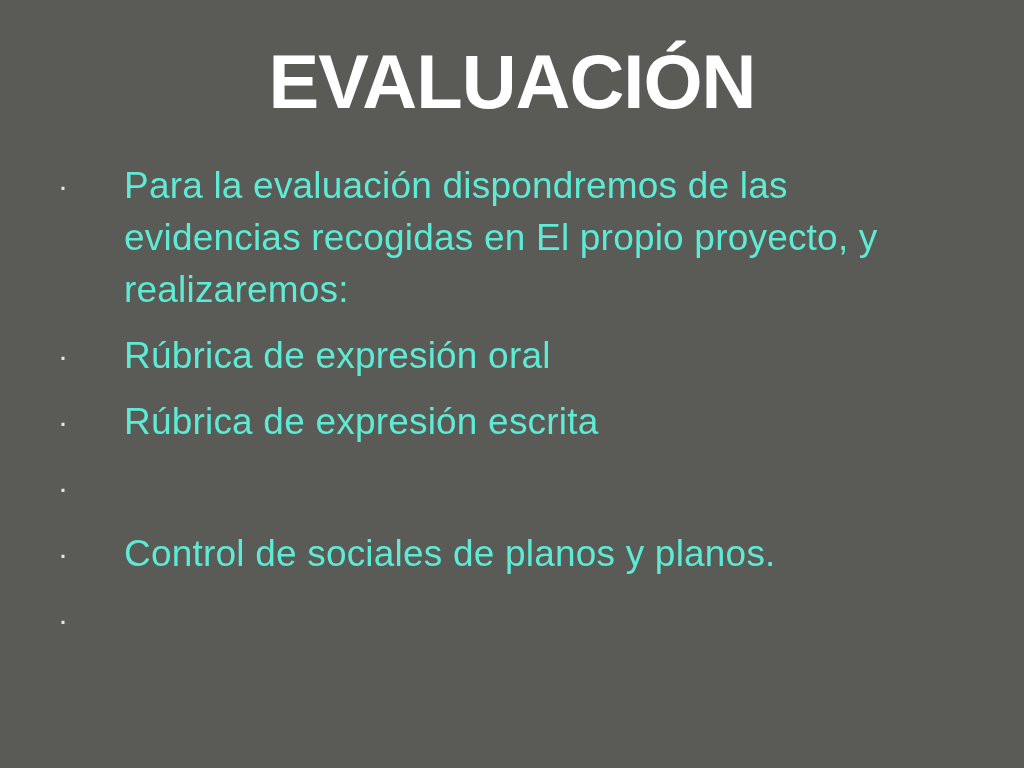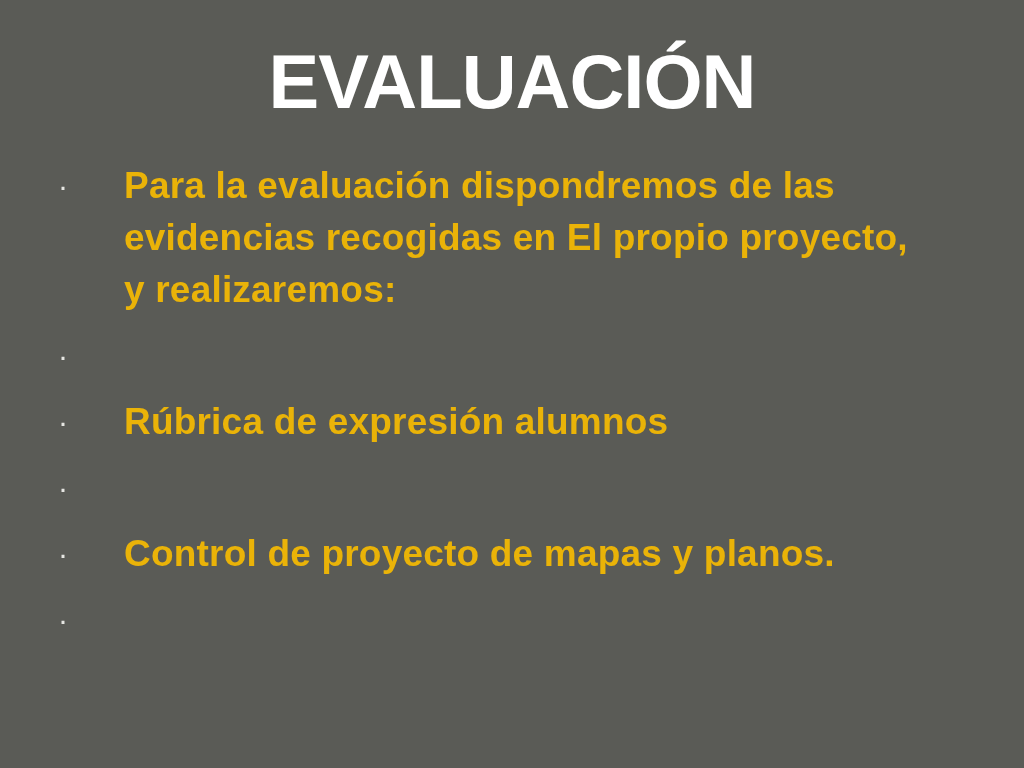--- a/index.html
+++ b/index.html
@@ -48,58 +48,59 @@
     width: 80px;
     color: #e6e6e2;
     font-size: 30px;
     line-height: 52px;
     text-align: left;
     padding-left: 14px;
     box-sizing: border-box;
   }
   .bullet-text {
     flex: 1 1 auto;
-    color: #eab308;
+    color: #5eead4;
     font-size: 37px;
     line-height: 52px;
-    font-weight: bold;
+    font-weight: normal;
     letter-spacing: 0.2px;
     max-width: 790px;
   }
 </style>
 </head>
 <body>
 
 <div class="slide">
 
   <div class="slide-title">EVALUACIÓN</div>
 
   <div class="bullet-list">
 
     <div class="bullet-item">
       <div class="bullet-marker">·</div>
       <div class="bullet-text">Para la evaluación dispondremos de las evidencias recogidas en El propio proyecto, y realizaremos:</div>
     </div>
 
     <div class="bullet-item">
       <div class="bullet-marker">·</div>
+      <div class="bullet-text">Rúbrica de expresión oral</div>
     </div>
 
     <div class="bullet-item">
       <div class="bullet-marker">·</div>
-      <div class="bullet-text">Rúbrica de expresión alumnos</div>
+      <div class="bullet-text">Rúbrica de expresión escrita</div>
     </div>
 
     <div class="bullet-item">
       <div class="bullet-marker">·</div>
     </div>
 
     <div class="bullet-item">
       <div class="bullet-marker">·</div>
-      <div class="bullet-text">Control de proyecto de mapas y planos.</div>
+      <div class="bullet-text">Control de sociales de planos y planos.</div>
     </div>
 
     <div class="bullet-item">
       <div class="bullet-marker">·</div>
     </div>
 
   </div>
 </div>
 
 </body></html>

